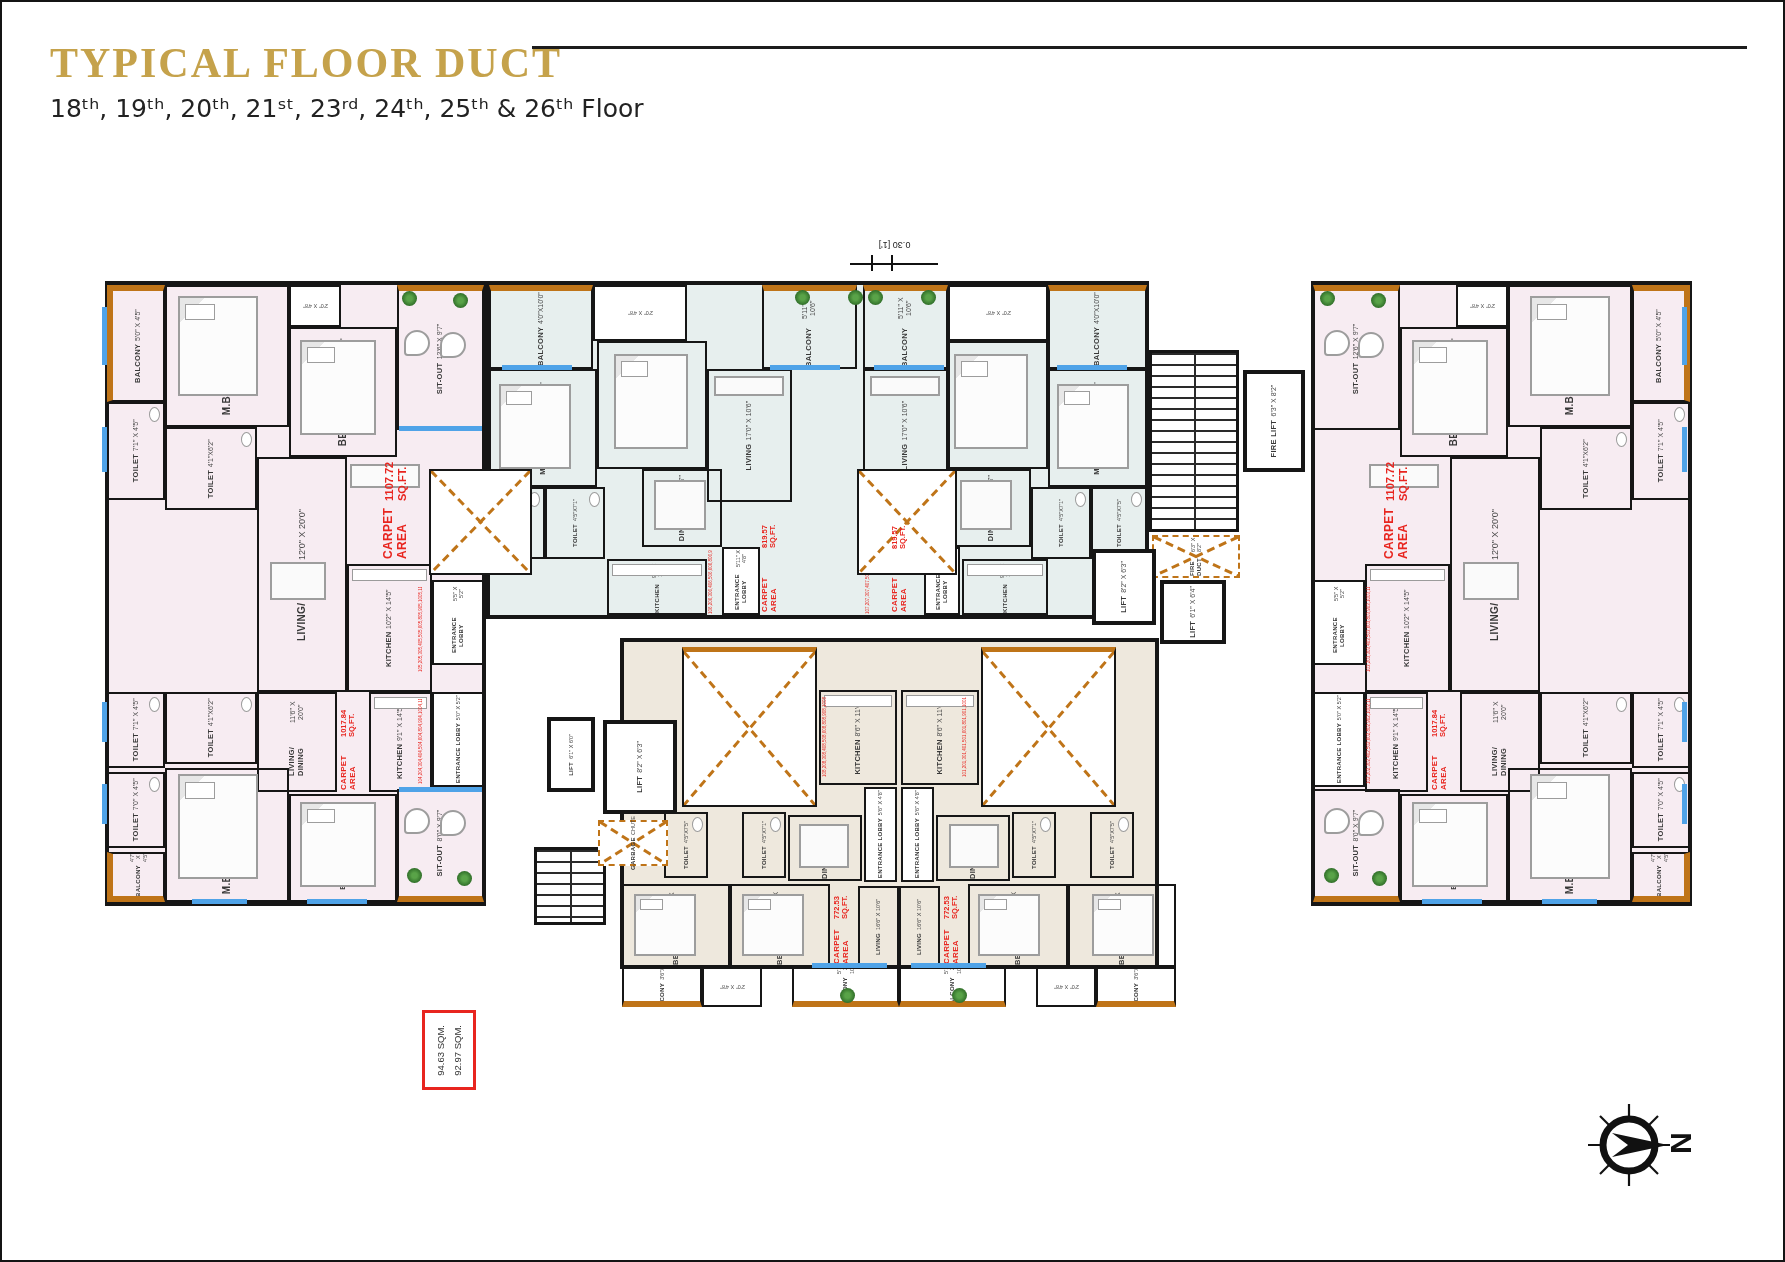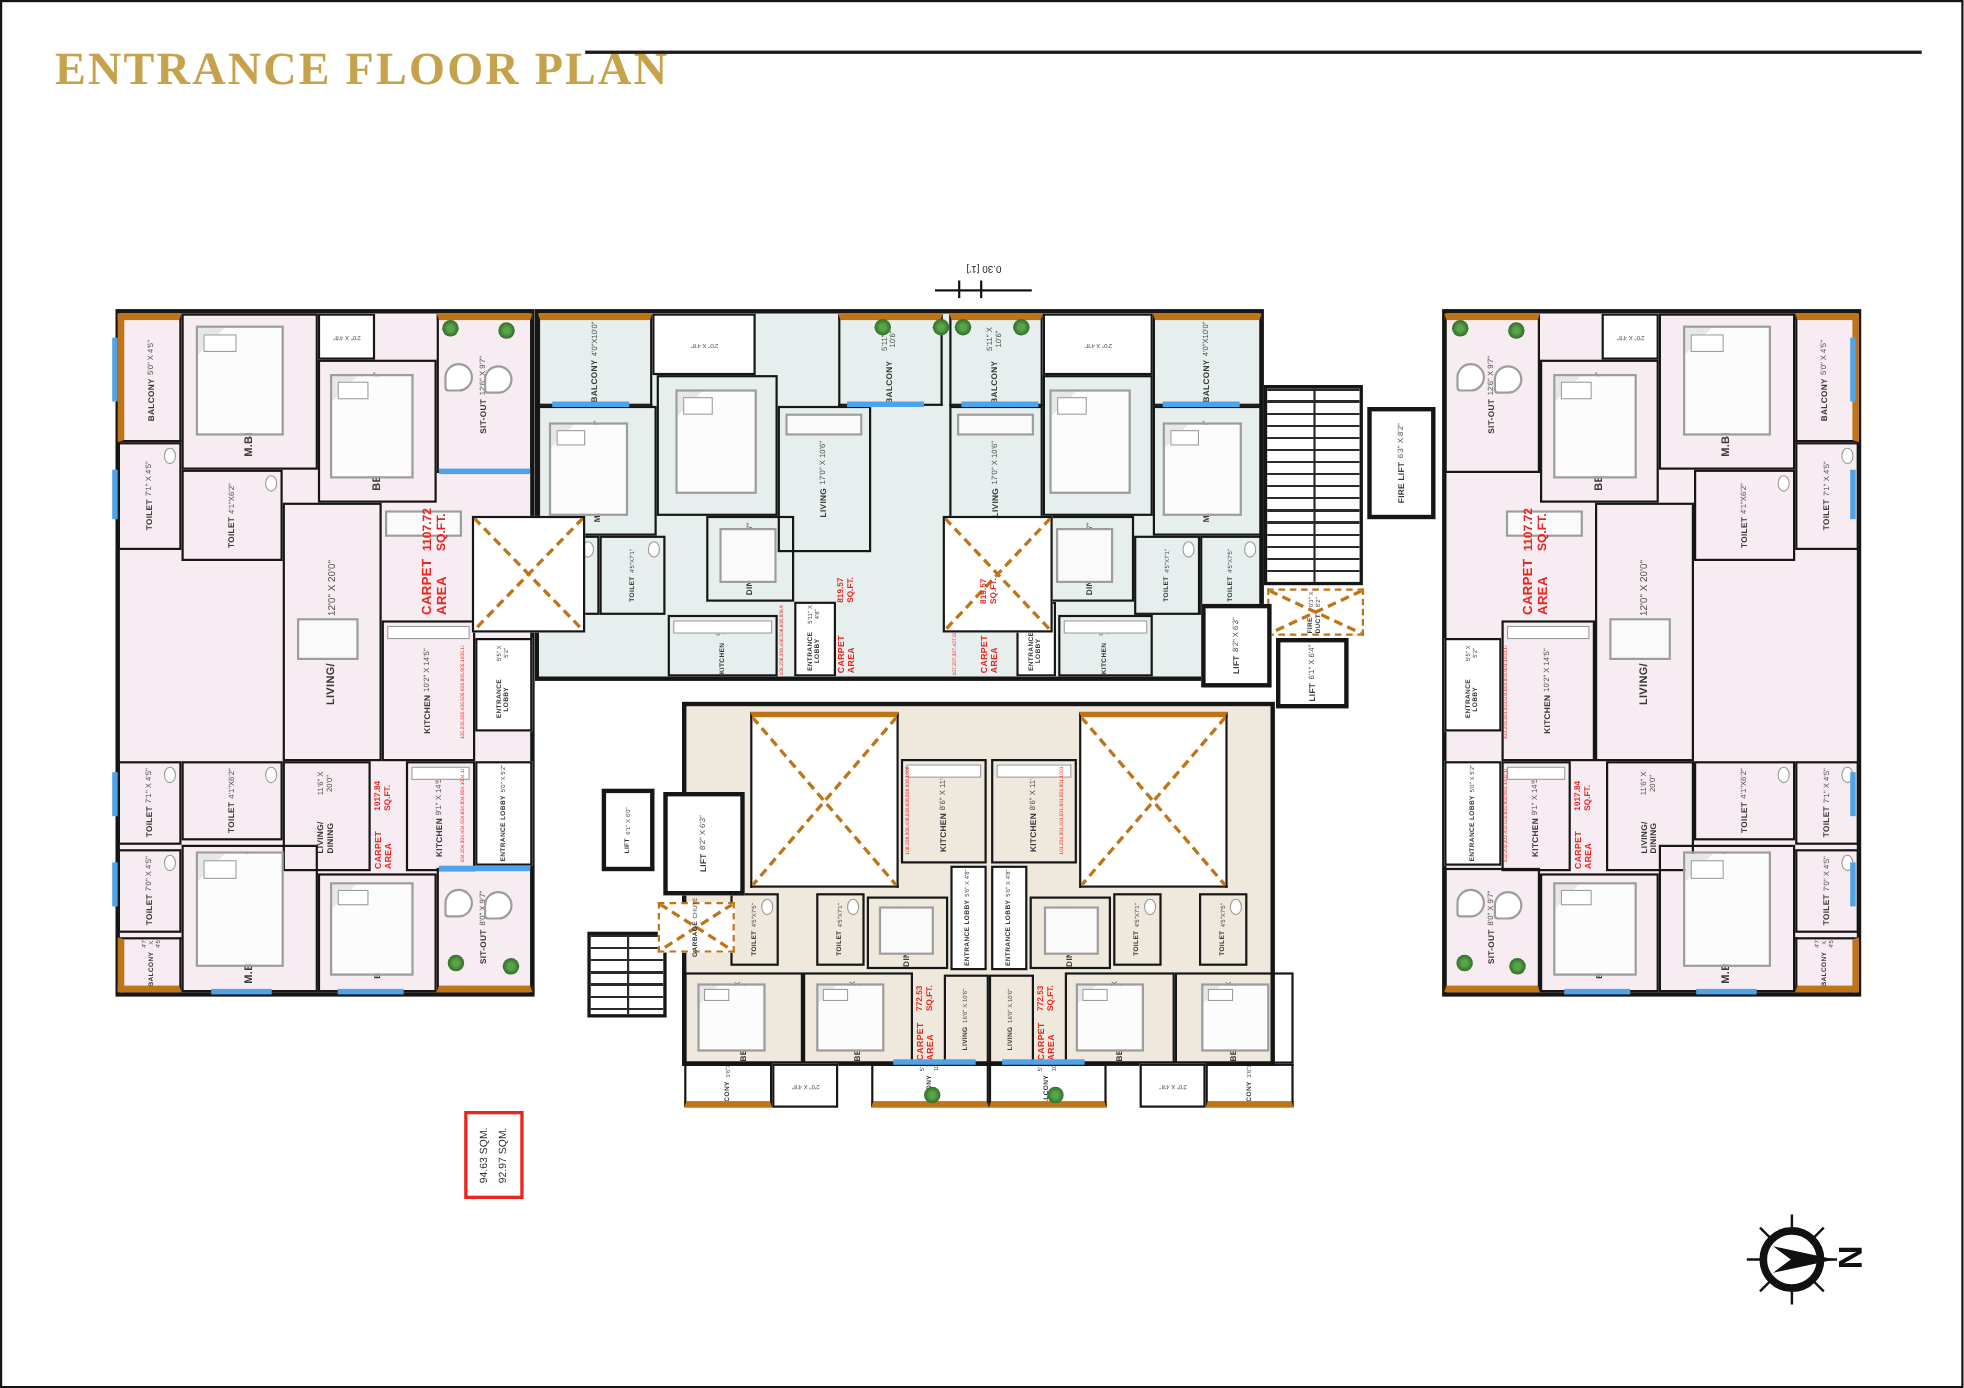--- a/index.html
+++ b/index.html
@@ -44,23 +44,24 @@
 .legend{position:absolute;left:420px;top:1008px;width:54px;height:80px;border:3px solid var(--red);background:#fff;display:flex;gap:6px;align-items:center;justify-content:center;z-index:8}
 .legend span{writing-mode:vertical-rl;transform:rotate(180deg);font-size:9.5px;color:#333}
 .dimline{position:absolute;background:#111;z-index:8}
 .dimtxt{position:absolute;font-size:9px;color:#222;transform:rotate(180deg);z-index:8;text-align:center}
 .north{position:absolute;left:1668px;top:1124px;font-size:30px;font-weight:700;color:#111;transform:rotate(90deg);z-index:8}
 .compass{position:absolute;left:1582px;top:1098px;z-index:8}
 </style>
 </head>
 <body>
 
-<h1 class="title">ENTRANCE FLOOR PLAN</h1>
+<h1 class="title">TYPICAL FLOOR DUCT</h1>
 <div class="rule"></div>
 <div class="floors">
+  <div>18ᵗʰ, 19ᵗʰ, 20ᵗʰ, 21ˢᵗ, 23ʳᵈ, 24ᵗʰ, 25ᵗʰ &amp; 26ᵗʰ Floor</div>
 </div>
 
 <div class="bg pinkbg" style="left:103px;top:279px;width:381px;height:625px"></div>
 <div class="bg pinkbg" style="left:1309px;top:279px;width:381px;height:625px"></div>
 <div class="bg tealbg" style="left:484px;top:279px;width:663px;height:338px"></div>
 <div class="bg tanbg" style="left:618px;top:636px;width:539px;height:331px"></div>
 
 <div class="room ot ol" style="left:105px;top:283px;width:58px;height:117px">
     <span class="lab v s2">
       <b>BALCONY</b>

